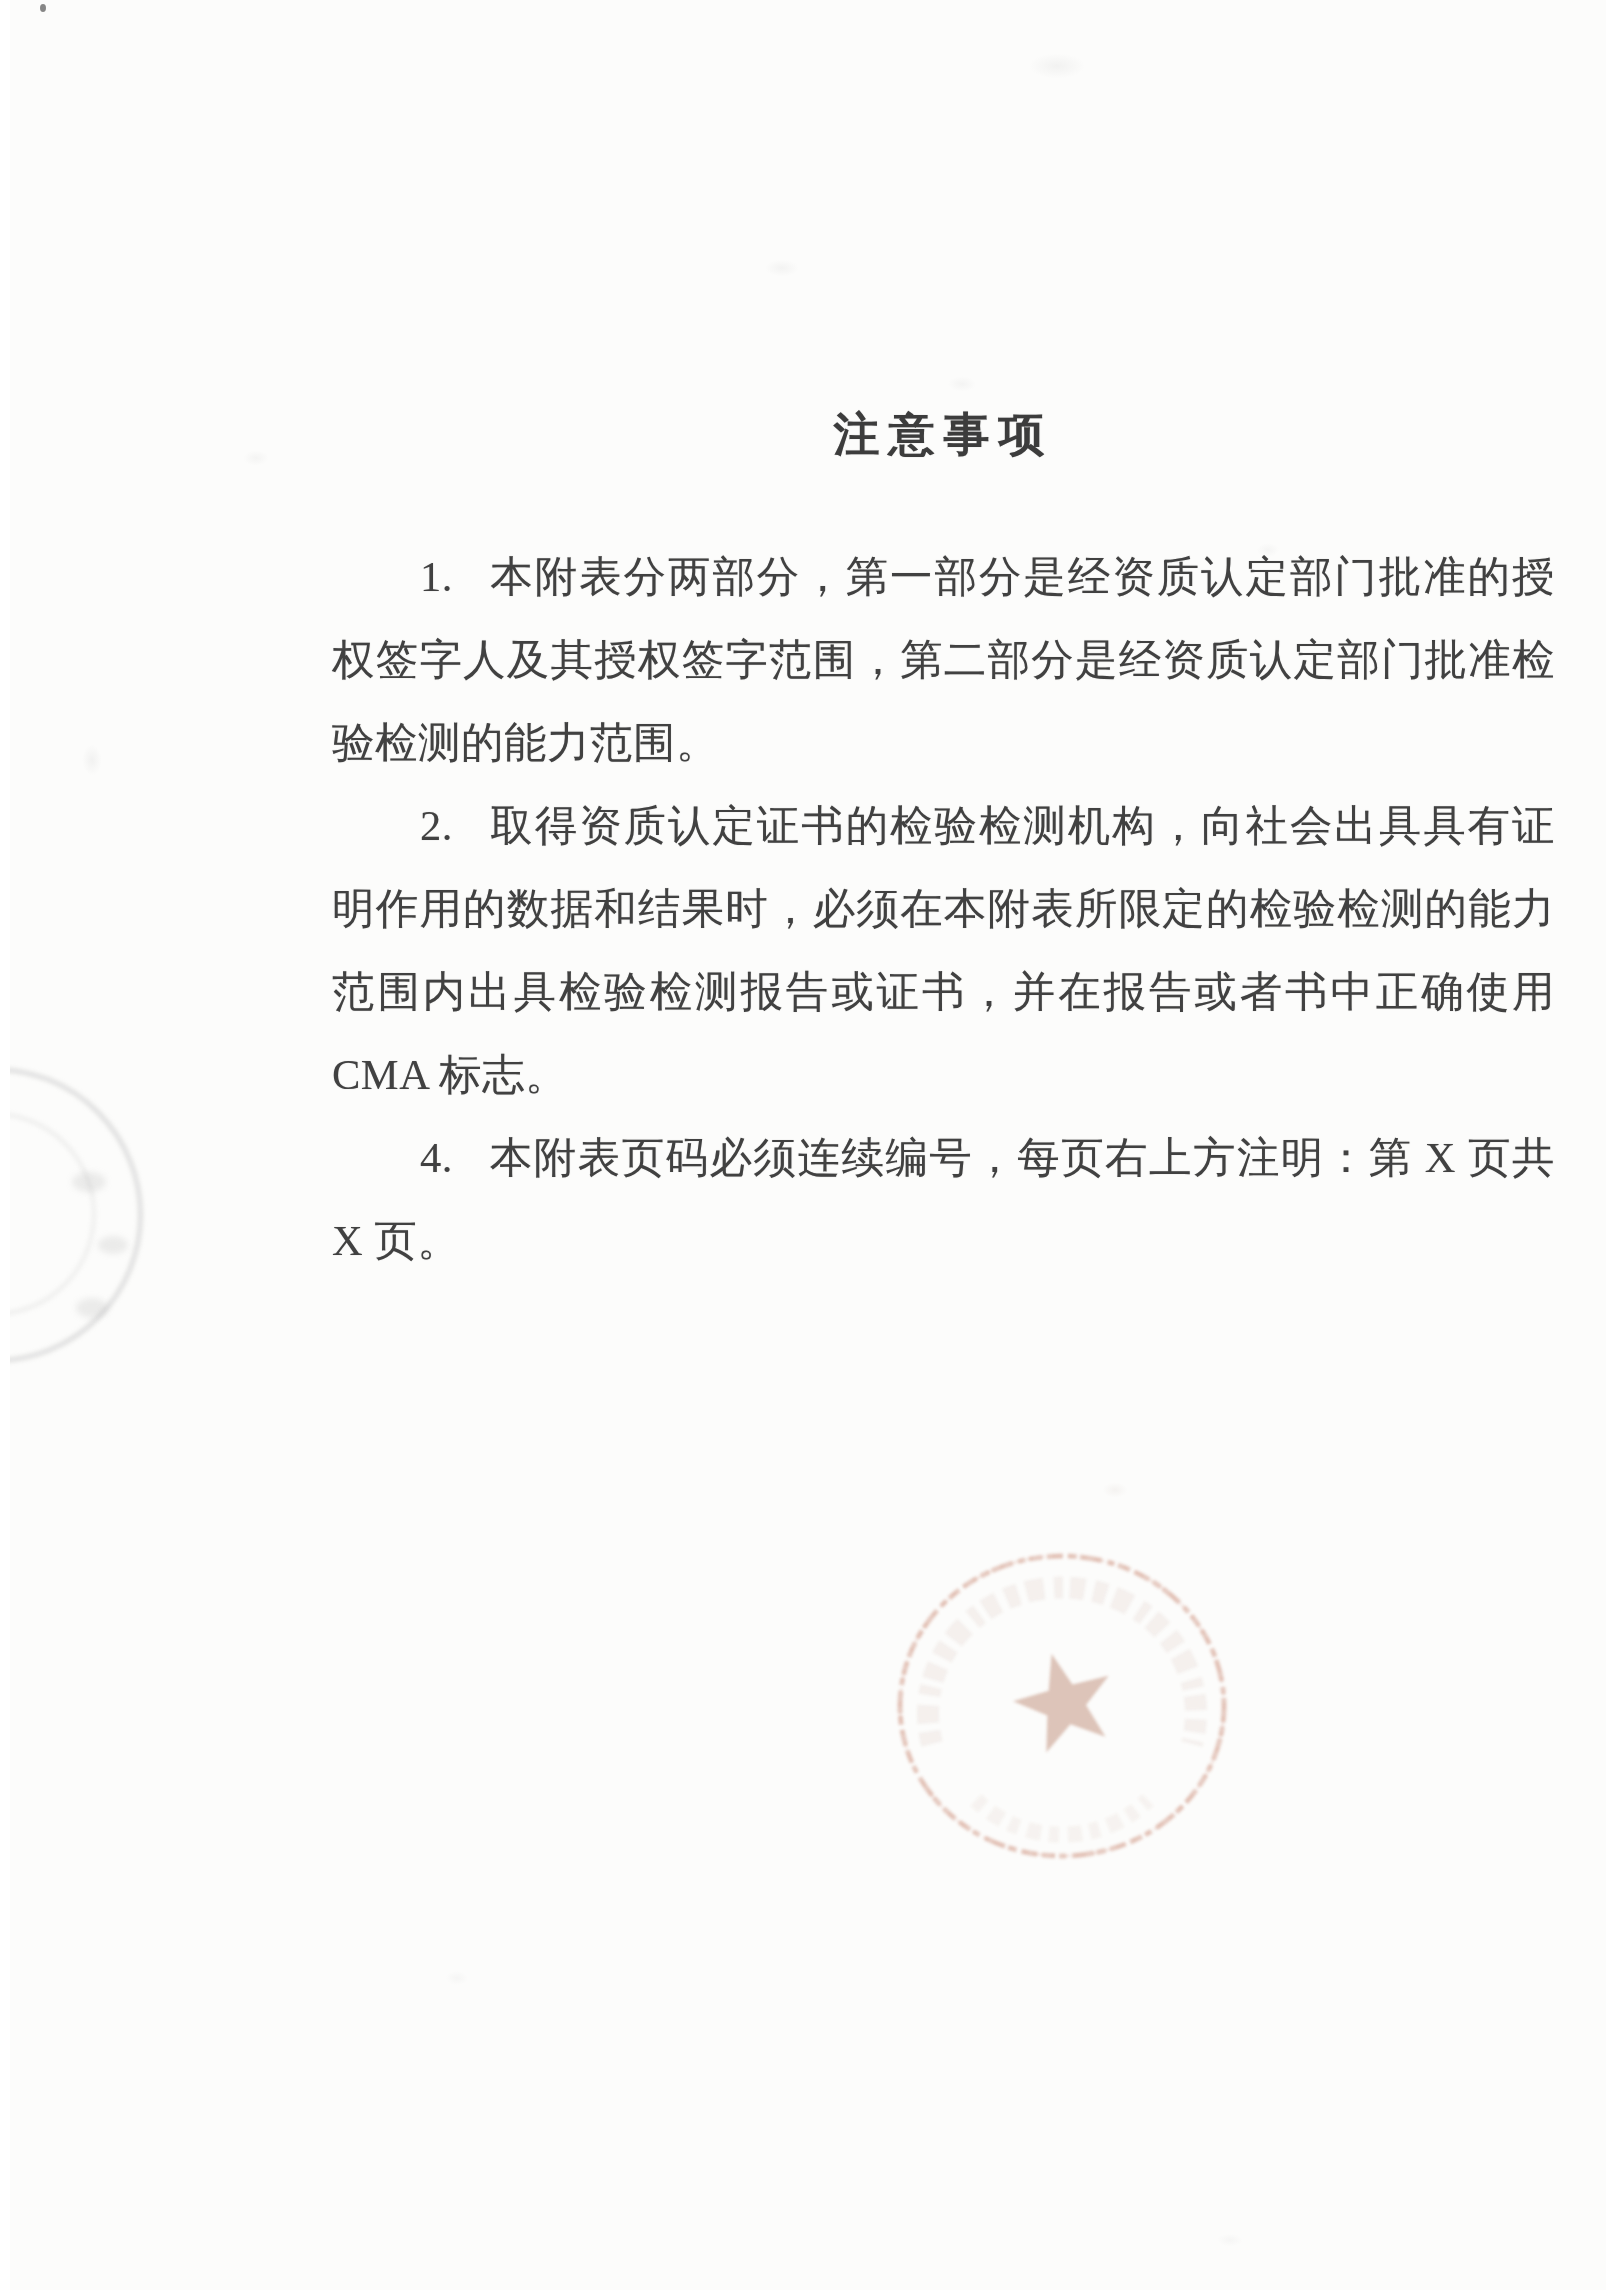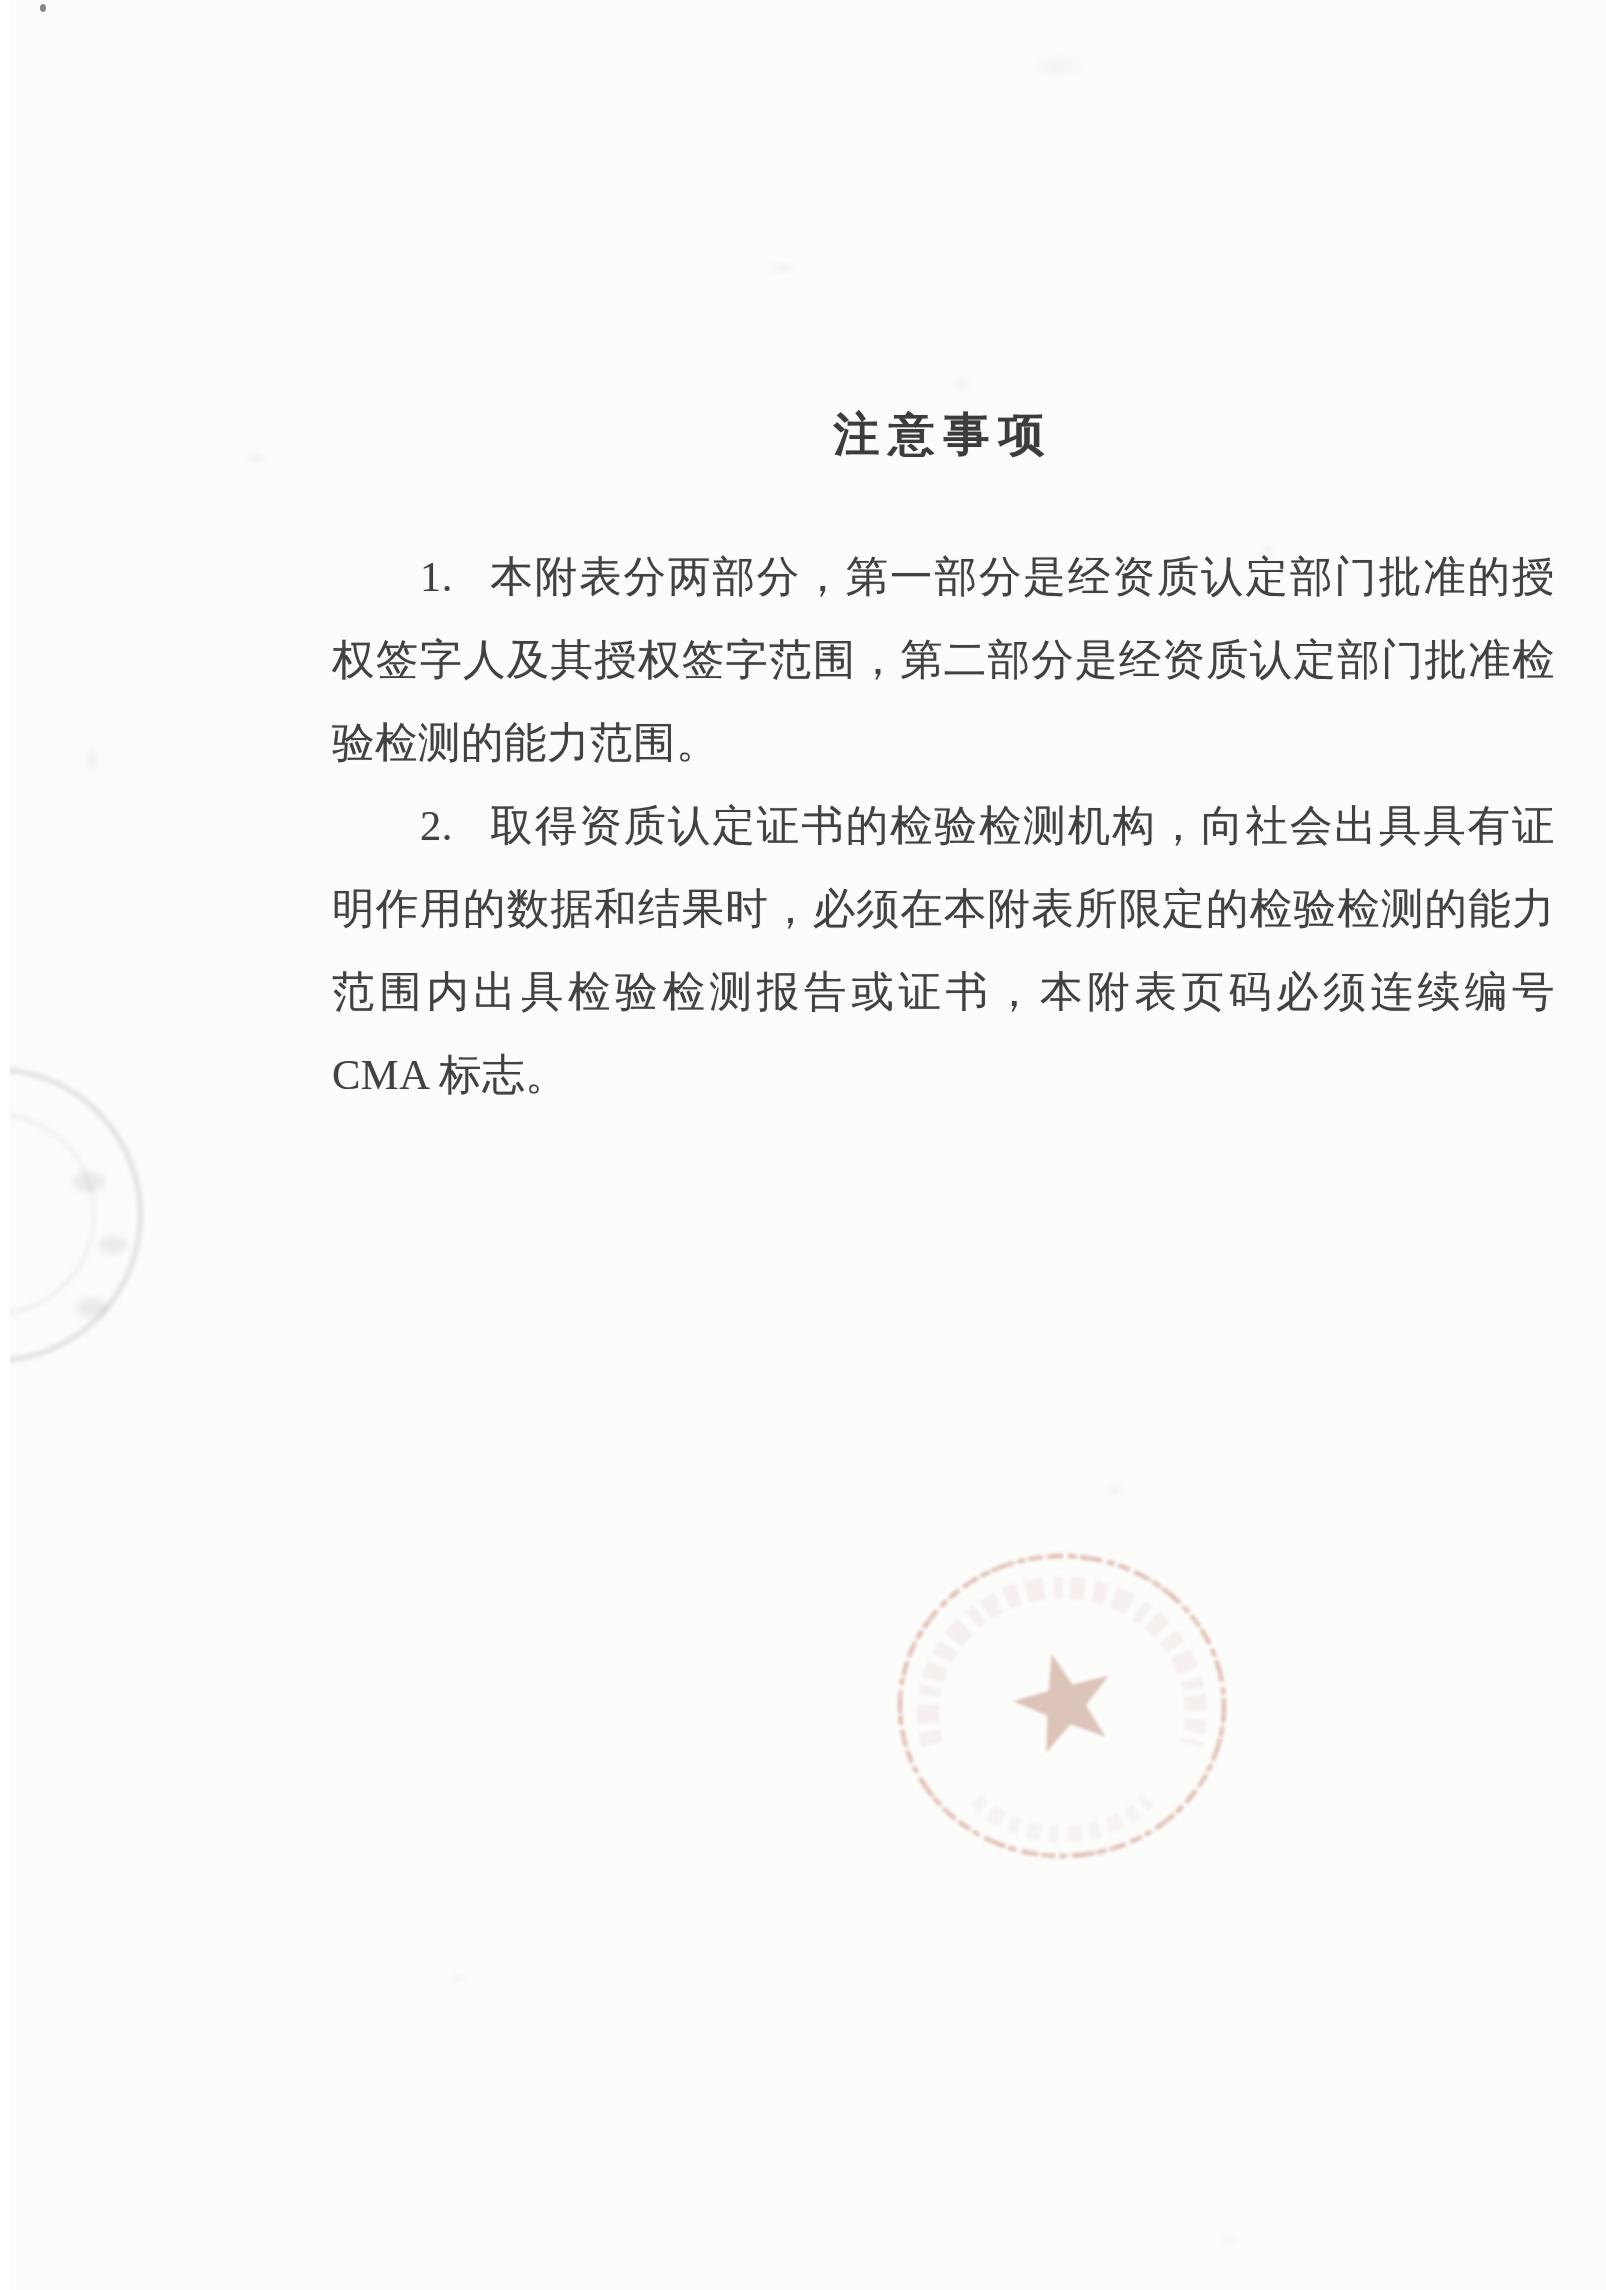--- a/index.html
+++ b/index.html
@@ -116,21 +116,24 @@
 
   <div class="speck-dark"></div>
 
   <h1 class="page-title">注意事项</h1>
 
   <div class="content">
     <p class="notice">
       <span class="num">1.</span><span>本附表分两部分，第一部分是经资质认定部门批准的授权签字人及其授权签字范围，第二部分是经资质认定部门批准检验检测的能力范围。</span>
     </p>
     <p class="notice">
-      <span class="num">2.</span><span>取得资质认定证书的检验检测机构，向社会出具具有证明作用的数据和结果时，必须在本附表所限定的检验检测的能力范围内出具检验检测报告或证书，本附表页码必须连续编号 CMA 标志。</span>
+      <span class="num">2.</span><span>取得资质认定证书的检验检测机构，向社会出具具有证明作用的数据和结果时，必须在本附表所限定的检验检测的能力范围内出具检验检测报告或证书，并在报告或者书中正确使用 CMA 标志。</span>
+    </p>
+    <p class="notice">
+      <span class="num">4.</span><span>本附表页码必须连续编号，每页右上方注明：第 X 页共 X 页。</span>
     </p>
   </div>
 
   <div class="approval-seal">
     <svg width="340" height="316" viewBox="0 0 340 316">
       <g fill="none">
         <ellipse cx="170" cy="158" rx="162" ry="150" stroke="#c27a62" stroke-width="5" opacity="0.42" stroke-dasharray="16 5 9 3 22 6 7 4 13 5"></ellipse>
         <ellipse cx="170" cy="158" rx="162" ry="150" stroke="#d2957f" stroke-width="3" opacity="0.25" stroke-dasharray="4 7 11 5 6 9"></ellipse>
         <path d="M 40 196 A 134 126 0 1 1 300 196" stroke="#b79383" stroke-width="22" opacity="0.13" stroke-dasharray="13 8 18 10 9 7 15 9"></path>
         <path d="M 84 252 A 118 110 0 0 0 256 252" stroke="#b79383" stroke-width="16" opacity="0.10" stroke-dasharray="10 9 14 8"></path>

